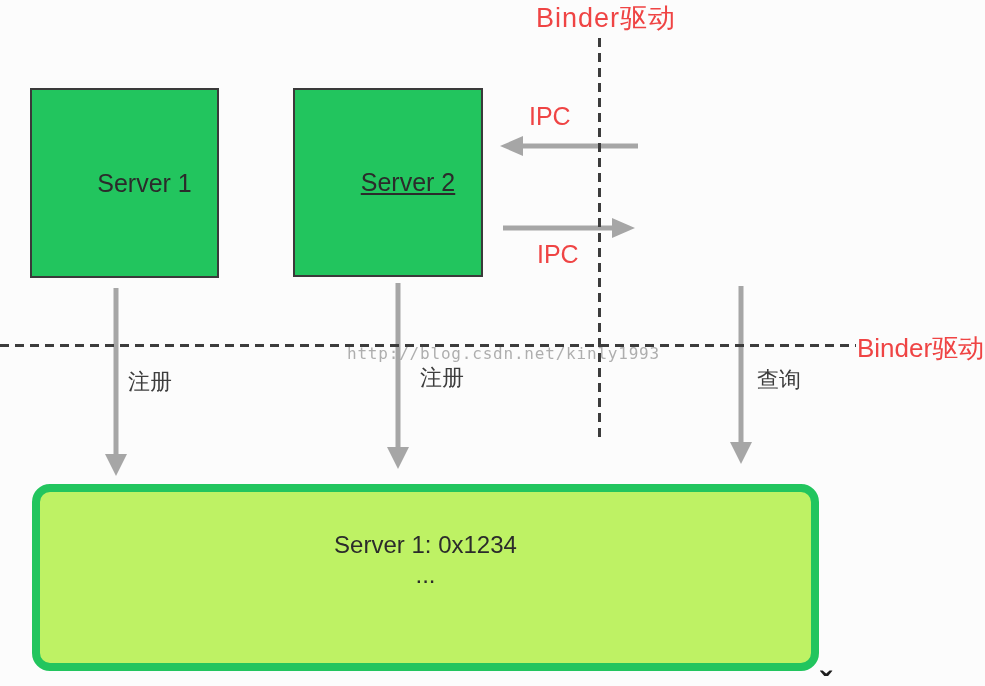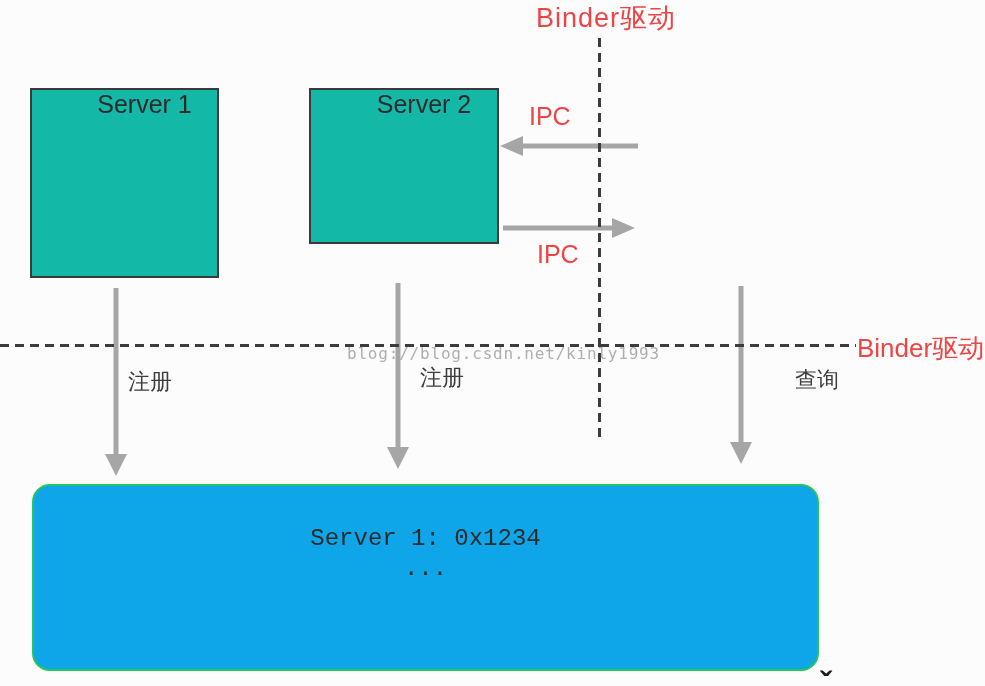--- a/index.html
+++ b/index.html
@@ -5,32 +5,32 @@
   html,body { margin:0; padding:0; background:#ffffff; }
   .canvas {
     position:relative; width:985px; height:686px;
     background:#fcfcfc; overflow:hidden;
     font-family:"Liberation Sans", sans-serif;
     color:#2b2b2b;
   }
   
   .node-box {
     position:absolute; box-sizing:border-box;
-    border:2px solid #3a3a3a; background:#14b8a6;
-    display:flex; align-items:flex-start; justify-content:center;
+    border:2px solid #3a3a3a; background:#22c55e;
+    display:flex; align-items:center; justify-content:center;
     font-size:25px; z-index:3;padding-left:40px;
   }
   .node-circle {
     border-radius:50%; border-color:#4a4a4a;
   }
   .registry-box {
     position:absolute; box-sizing:border-box;
-    border:2px solid #22c55e; border-radius:18px; background:#0ea5e9;
+    border:8px solid #22c55e; border-radius:18px; background:#bef264;
     z-index:3; text-align:center;
-    font-size:24px; line-height:30px; padding-top:38px;font-family:Liberation Mono, monospace;
+    font-size:24px; line-height:30px; padding-top:38px;
   }
   
   .dashed-v {
     position:absolute; width:3px; z-index:2;
     background-image:repeating-linear-gradient(180deg,#3c3c3c 0 9px,transparent 9px 15px);
   }
   .dashed-h {
     position:absolute; height:3px; z-index:2;
     background-image:repeating-linear-gradient(90deg,#3c3c3c 0 9px,transparent 9px 15px);
   }
@@ -67,21 +67,21 @@
   }
   
   .lbl { position:absolute; white-space:nowrap; z-index:4; color:#ef4444; }
   .lbl-binder-top   { left:536px; top:0px;   font-size:27px; letter-spacing:1px; }
   .lbl-binder-right { left:857px; top:331px; font-size:26px; }
   .lbl-ipc-top      { left:529px; top:102px; font-size:25px; font-weight:500; }
   .lbl-ipc-bottom   { left:537px; top:240px; font-size:25px; font-weight:500; }
   .lbl-cjk          { font-size:22px; color:#3d3d3d; }
   .lbl-reg1  { left:128px; top:367px; }
   .lbl-reg2  { left:420px; top:363px; }
-  .lbl-query { left:795px; top:365px; }
+  .lbl-query { left:757px; top:365px; }
   
   .watermark {
     position:absolute; left:347px; top:344px; z-index:5;
     font-family:"DejaVu Sans Mono", monospace;
     font-size:16px; letter-spacing:0.8px;
     color:rgba(148,148,148,0.75); white-space:nowrap;
   }
   
   .corner-mark {
     position:absolute; left:820px; top:664px; z-index:4;
@@ -97,21 +97,21 @@
   <div class="dashed-h" style="left:0px; top:344px; width:856px;"></div>
 
   <div class="lbl lbl-binder-top">Binder驱动</div>
 
   <div class="lbl lbl-binder-right">Binder驱动</div>
 
   <div class="node-box" style="left:30px; top:88px; width:189px; height:190px;">
     <span>Server 1</span>
   </div>
 
-  <div class="node-box" style="left:309px; top:88px; width:190px; height:156px;">
+  <div class="node-box" style="left:293px; top:88px; width:190px; height:189px;text-decoration:underline;">
     <span>Server 2</span>
   </div>
 
 
   <div class="arrow-left" style="left:500px; top:135px; width:138px;">
     <div class="shaft"></div>
     <div class="head"></div>
   </div>
   <div class="lbl lbl-ipc-top">IPC</div>
 
@@ -137,17 +137,17 @@
     <div class="shaft"></div>
     <div class="head"></div>
   </div>
   <div class="lbl lbl-cjk lbl-query">查询</div>
 
   <div class="registry-box" style="left:32px; top:484px; width:787px; height:187px;">
     <div>Server 1: 0x1234</div>
     <div>...</div>
   </div>
 
-  <div class="watermark">blog://blog.csdn.net/kinly1993</div>
+  <div class="watermark">http://blog.csdn.net/kinly1993</div>
 
   <div class="corner-mark">ˇ</div>
 
 </div>
 
 </body></html>

